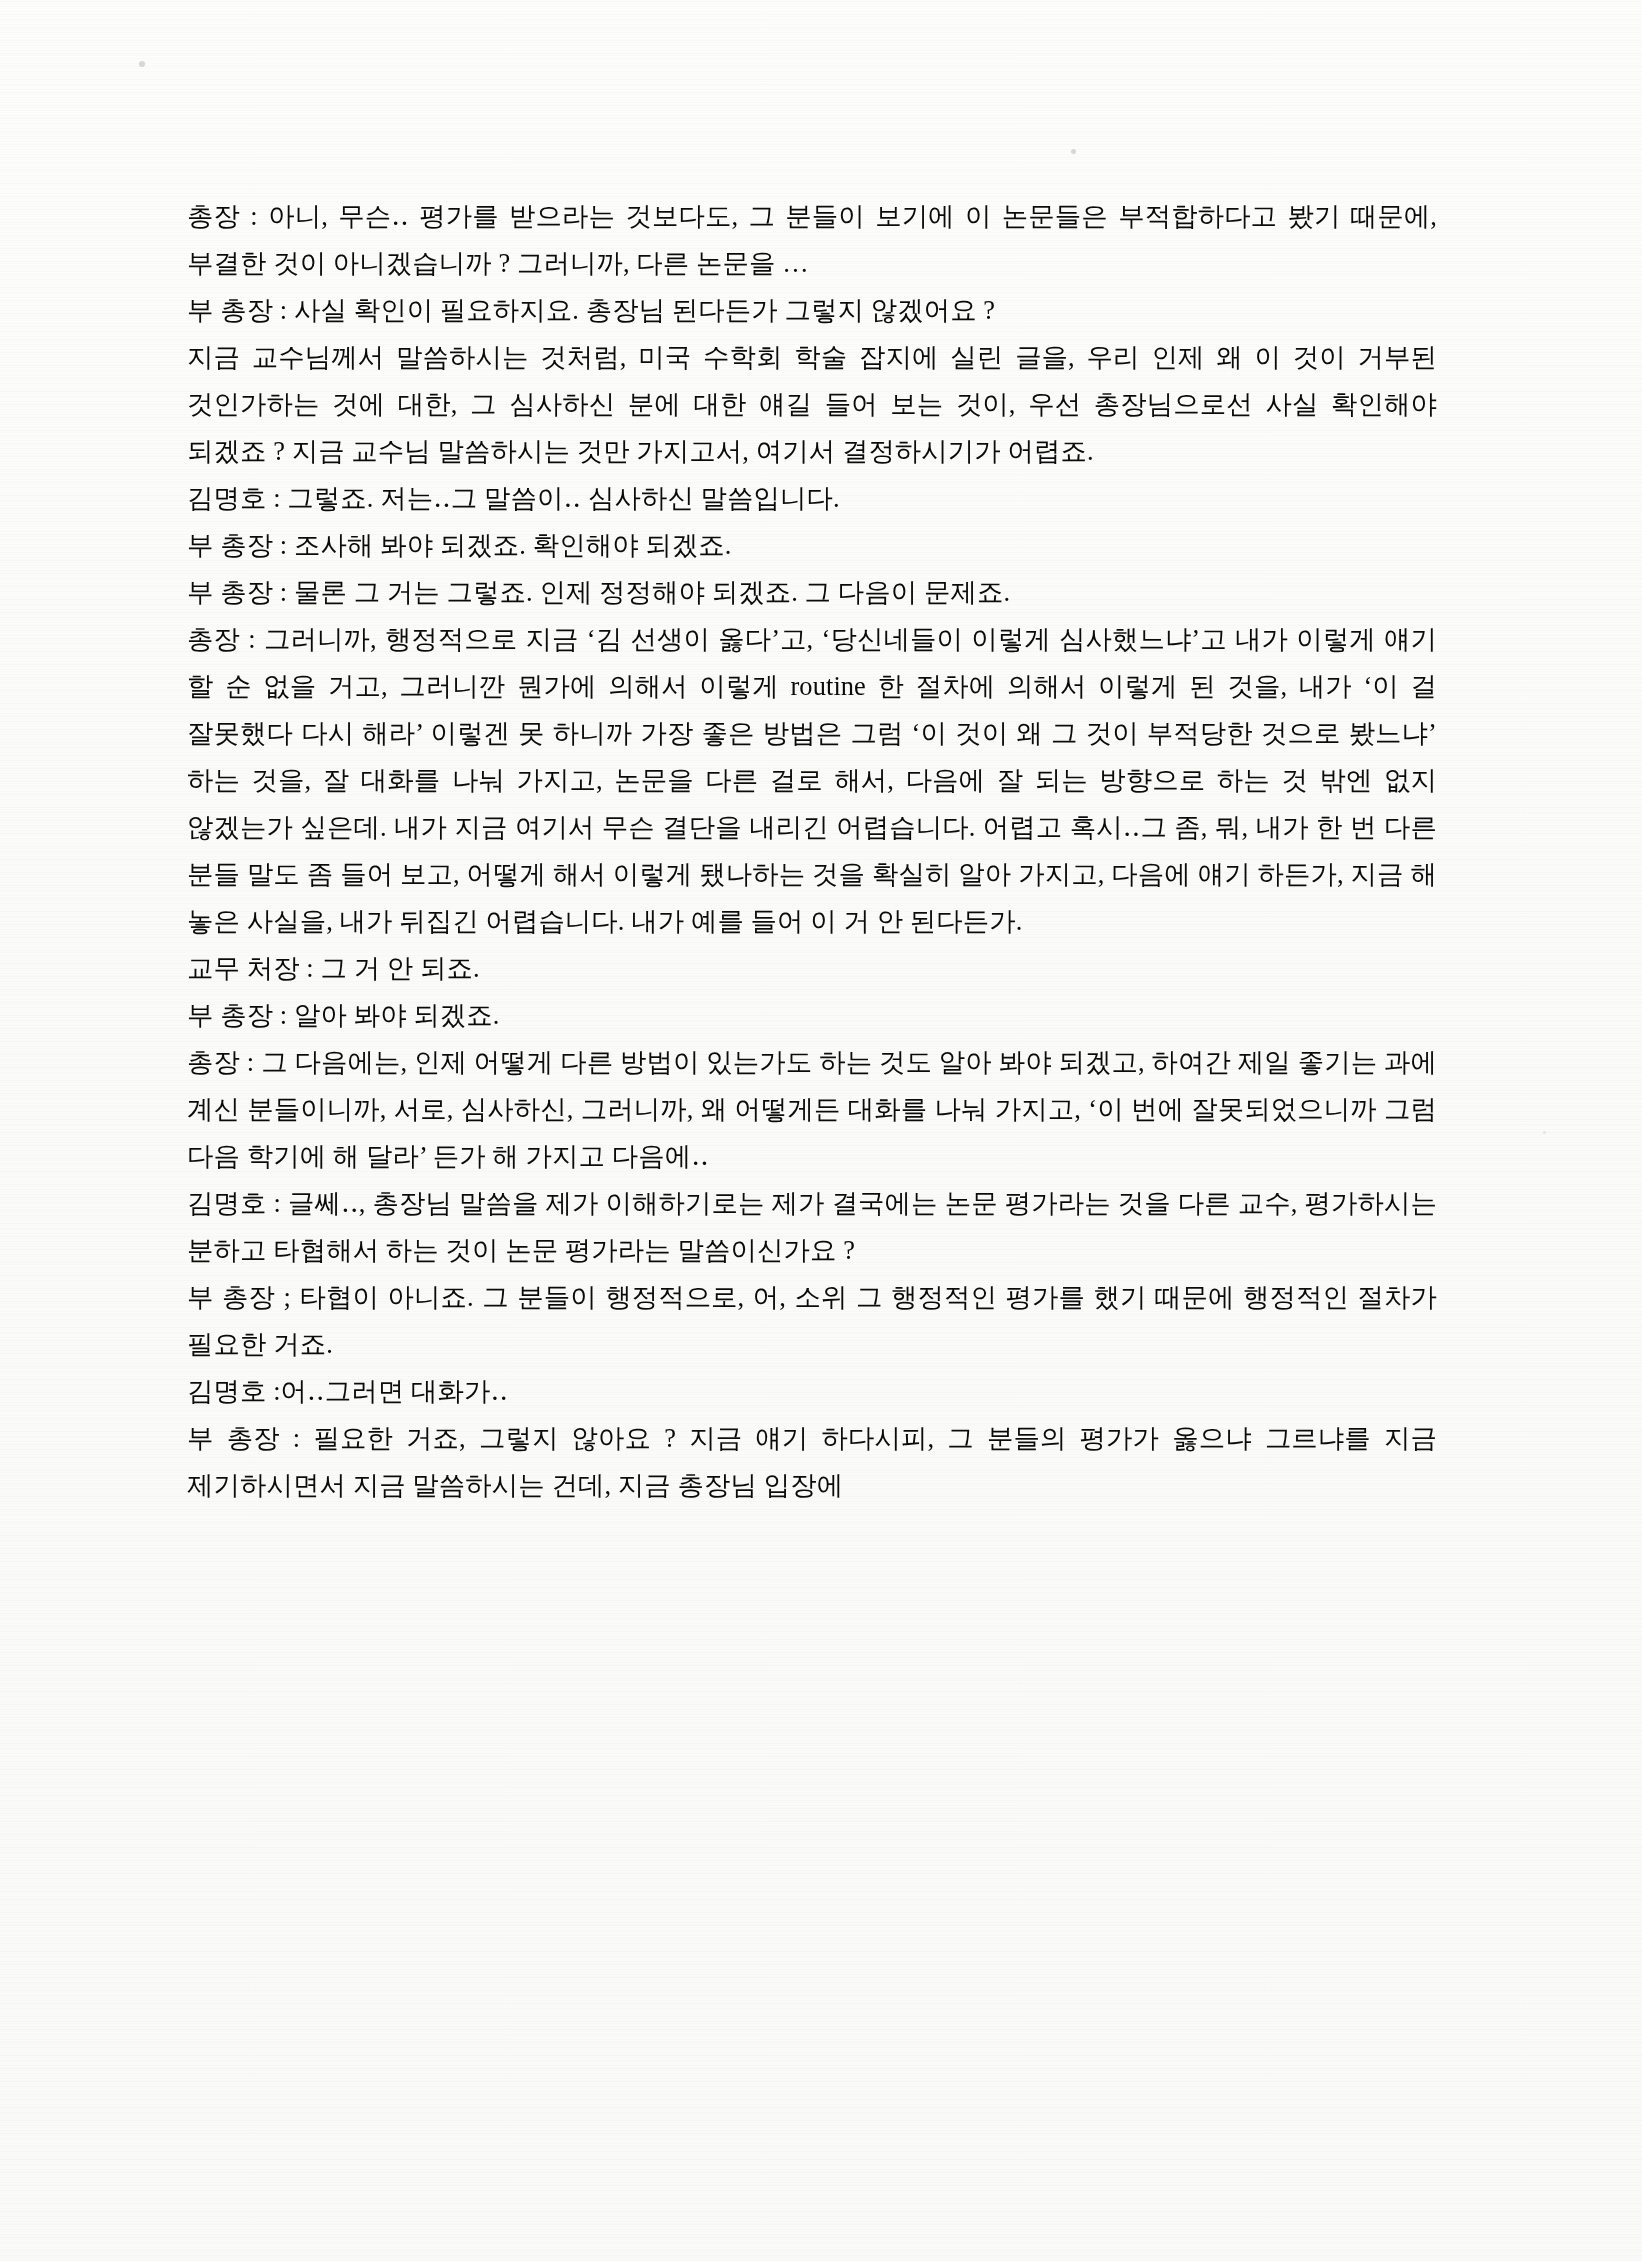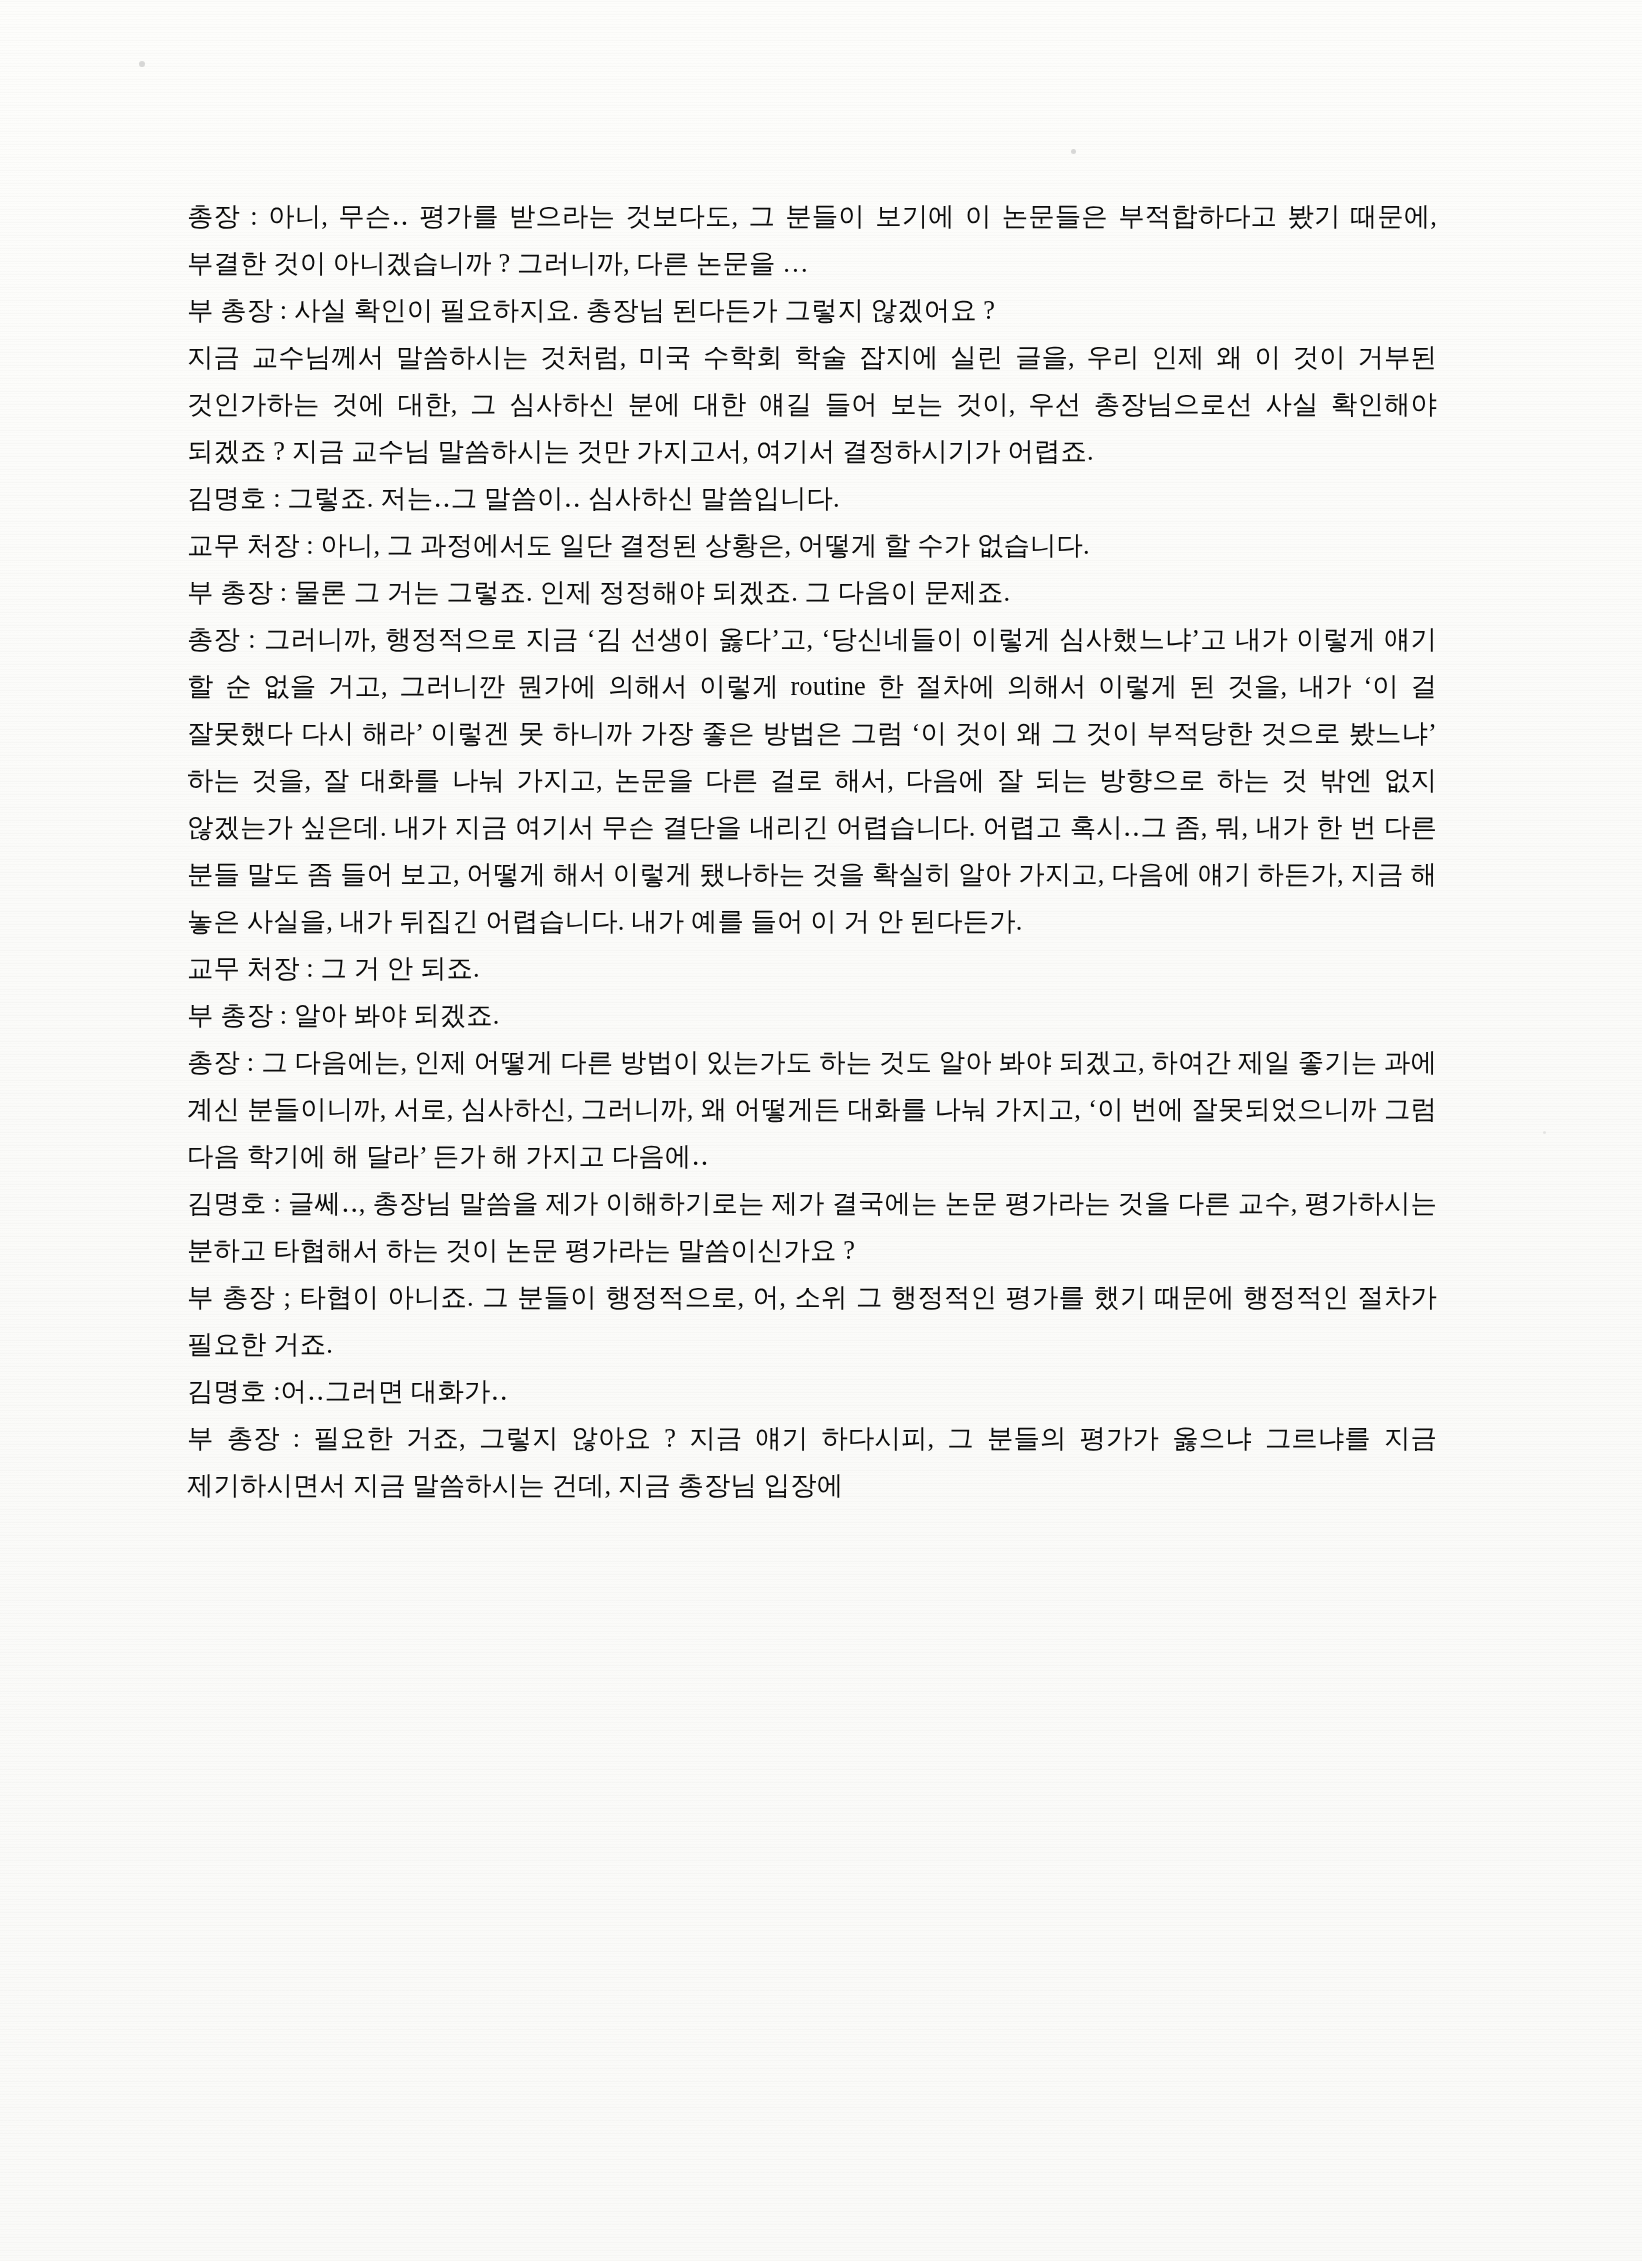--- a/index.html
+++ b/index.html
@@ -70,21 +70,21 @@
 
   <div class="speck speck-1"></div>
   <div class="speck speck-2"></div>
   <div class="speck speck-3"></div>
 
   <div class="content">
     <p class="bold">총장 : 아니, 무슨‥ 평가를 받으라는 것보다도, 그 분들이 보기에 이 논문들은 부적합하다고 봤기 때문에, 부결한 것이 아니겠습니까 ? 그러니까, 다른 논문을 …</p>
     <p class="reg">부 총장 : 사실 확인이 필요하지요. 총장님 된다든가 그렇지 않겠어요 ?</p>
     <p class="reg">지금 교수님께서 말씀하시는 것처럼, 미국 수학회 학술 잡지에 실린 글을, 우리 인제 왜 이 것이 거부된 것인가하는  것에 대한, 그 심사하신 분에 대한 얘길 들어 보는 것이, 우선 총장님으로선 사실 확인해야 되겠죠 ? 지금 교수님 말씀하시는 것만 가지고서, 여기서 결정하시기가 어렵죠.</p>
     <p class="reg">김명호 : 그렇죠. 저는‥그 말씀이‥ 심사하신 말씀입니다.</p>
-    <p class="bold">교무 처장 : 아니, 그 과정에서도 일단 결정된 상황은, 어떻게 할 수가 없습니다.</p>
+    <p class="bold">부 총장 : 조사해 봐야 되겠죠. 확인해야 되겠죠.</p>
     <p class="bold">부 총장 : 물론 그 거는 그렇죠. 인제 정정해야 되겠죠. 그 다음이 문제죠.</p>
     <p class="bold">총장 : 그러니까, 행정적으로 지금 ‘김 선생이 옳다’고, ‘당신네들이 이렇게 심사했느냐’고 내가 이렇게 얘기 할 순 없을 거고, 그러니깐 뭔가에 의해서 이렇게 routine 한 절차에 의해서 이렇게 된 것을, 내가 ‘이 걸 잘못했다 다시 해라’ 이렇겐 못 하니까 가장 좋은 방법은 그럼 ‘이 것이 왜 그 것이 부적당한 것으로 봤느냐’ 하는 것을,  잘 대화를 나눠 가지고, 논문을 다른 걸로 해서, 다음에 잘 되는 방향으로 하는 것 밖엔 없지 않겠는가 싶은데. 내가 지금 여기서 무슨 결단을 내리긴 어렵습니다. 어렵고 혹시‥그 좀, 뭐, 내가 한 번 다른 분들 말도 좀 들어 보고, 어떻게 해서 이렇게 됐나하는 것을 확실히 알아 가지고, 다음에 얘기 하든가, 지금 해 놓은 사실을, 내가 뒤집긴 어렵습니다. 내가 예를 들어 이 거 안 된다든가.</p>
     <p class="reg">교무 처장 : 그 거 안 되죠.</p>
     <p class="reg">부 총장 : 알아 봐야 되겠죠.</p>
     <p class="bold">총장 : 그 다음에는, 인제 어떻게 다른 방법이 있는가도 하는 것도 알아 봐야 되겠고, 하여간 제일 좋기는 과에 계신 분들이니까, 서로, 심사하신, 그러니까, 왜 어떻게든 대화를 나눠 가지고, ‘이 번에 잘못되었으니까 그럼 다음 학기에 해 달라’ 든가 해 가지고 다음에‥</p>
     <p class="bold">김명호 : 글쎄‥, 총장님 말씀을 제가 이해하기로는 제가 결국에는 논문 평가라는 것을 다른 교수, 평가하시는 분하고 타협해서 하는 것이 논문 평가라는 말씀이신가요 ?</p>
     <p class="reg">부 총장 ; 타협이 아니죠. 그 분들이 행정적으로, 어, 소위 그 행정적인 평가를 했기 때문에 행정적인 절차가 필요한 거죠.</p>
     <p class="reg">김명호 :어‥그러면 대화가‥</p>
     <p class="reg">부 총장 : 필요한 거죠, 그렇지 않아요 ? 지금 얘기 하다시피, 그 분들의 평가가 옳으냐 그르냐를 지금 제기하시면서 지금 말씀하시는 건데, 지금 총장님 입장에</p>
   </div>

